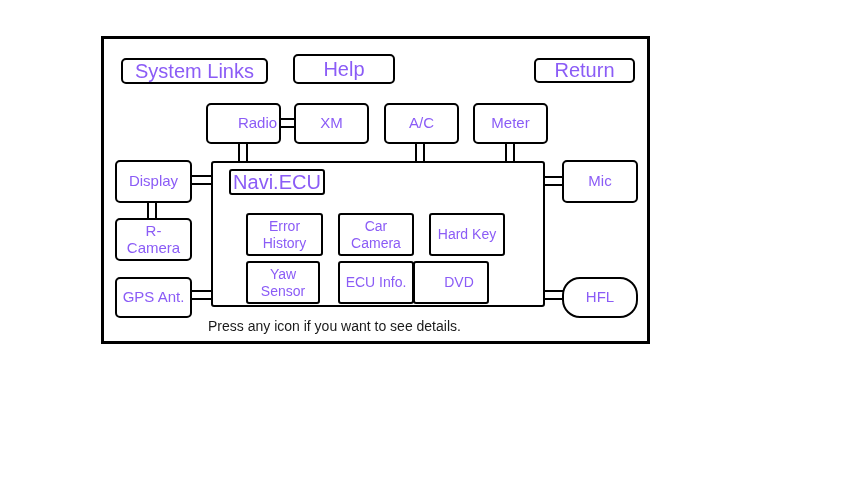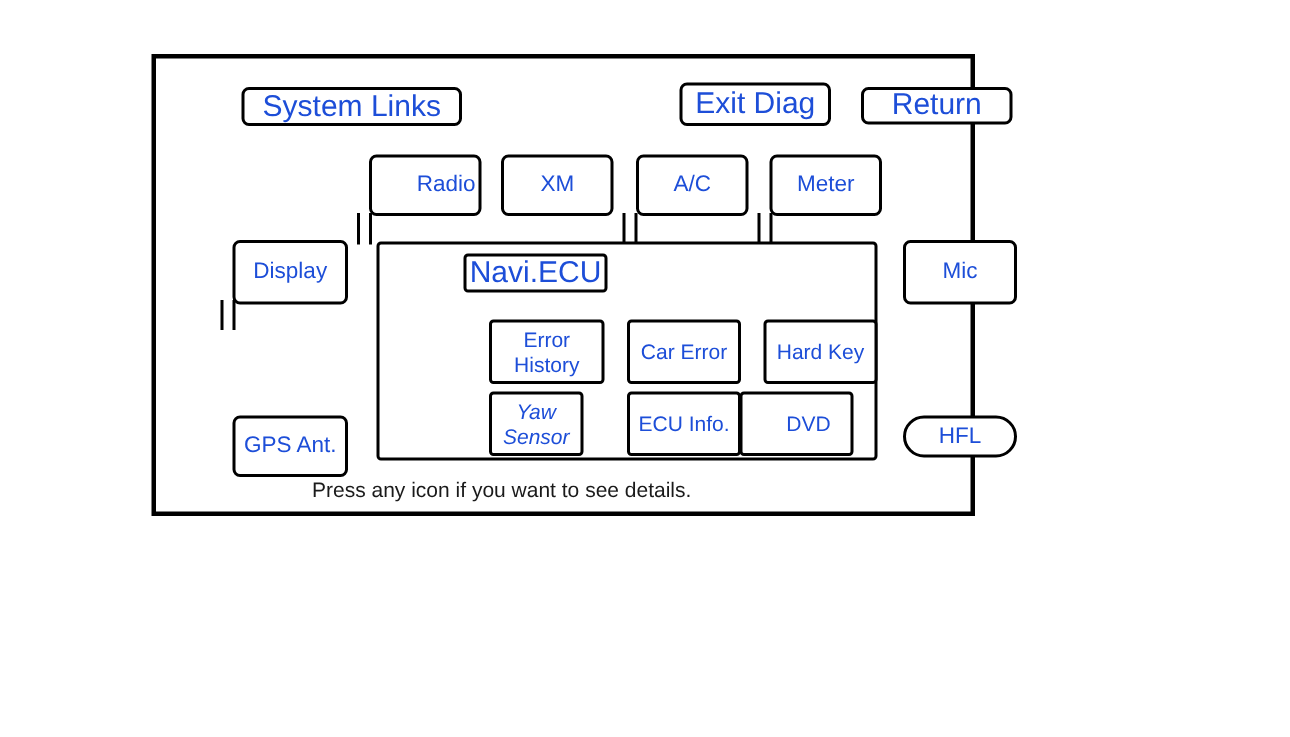--- a/index.html
+++ b/index.html
@@ -15,23 +15,22 @@
   .panel {
     position: absolute; left: 101px; top: 36px; width: 549px; height: 308px;
     border: 3px solid #000000; background: #ffffff;
   }
   .btn, .node, .ecu, .ecu-title, .ecu-item {
     position: absolute;
     background: #ffffff;
     border: 2px solid #000000;
     display: flex; align-items: center; justify-content: center;
     text-align: center;
-    color: #1d4ed8;
+    color: #8b5cf6;
     z-index: 2;
-    margin-left: 40px;
   }
   .btn { border-radius: 5px; font-size: 20px; }
   .node { border-radius: 5px; font-size: 15px; line-height: 1.1; }
   .ecu { border-radius: 3px; display: block; }
   .ecu-title { border-radius: 3px; font-size: 20px; }
   .ecu-item { border-radius: 3px; font-size: 14px; line-height: 1.2; white-space: pre-line; }
   .h-conn {
     position: absolute; z-index: 1;
     border-top: 2px solid #000000; border-bottom: 2px solid #000000;
     height: 10px;
@@ -46,51 +45,52 @@
     font-size: 14px; text-align: left; color: #1a1a1a; z-index: 2;
   }
 </style>
 </head>
 <body>
 
 <div class="page">
   <div class="panel">
 
     <div class="btn" style="left:17px; top:19px; width:147px; height:26px;">System Links</div>
-    <div class="btn" style="left:309px; top:16px; width:101px; height:29px;">Exit Diag</div>
+    <div class="btn" style="left:189px; top:15px; width:102px; height:30px;">Help</div>
     <div class="btn" style="left:430px; top:19px; width:101px; height:25px;">Return</div>
 
     <div class="h-conn" style="left:176px; top:79px; width:16px;"></div>
     <div class="v-conn" style="left:134px; top:103px; height:21px;"></div>
     <div class="v-conn" style="left:311px; top:103px; height:21px;"></div>
     <div class="v-conn" style="left:401px; top:103px; height:21px;"></div>
     <div class="h-conn" style="left:86px; top:136px; width:23px;"></div>
     <div class="v-conn" style="left:43px; top:161px; height:20px;"></div>
     <div class="h-conn" style="left:86px; top:251px; width:23px;"></div>
     <div class="h-conn" style="left:439px; top:137px; width:21px;"></div>
     <div class="h-conn" style="left:439px; top:251px; width:21px;"></div>
 
     <div class="node" style="left:102px; top:64px; width:75px; height:41px;padding-left:28px;">Radio</div>
     <div class="node" style="left:190px; top:64px; width:75px; height:41px;">XM</div>
     <div class="node" style="left:280px; top:64px; width:75px; height:41px;">A/C</div>
     <div class="node" style="left:11px; top:121px; width:77px; height:43px;">Display</div>
 
     <div class="node" style="left:369px; top:64px; width:75px; height:41px;">Meter</div>
+    <div class="node" style="left:11px; top:179px; width:77px; height:43px;">R- Camera</div>
     <div class="node" style="left:11px; top:238px; width:77px; height:41px;">GPS Ant.</div>
 
     <div class="node" style="left:458px; top:121px; width:76px; height:43px;">Mic</div>
-    <div class="node" style="left:458px; top:238px; width:76px; height:28px;border-radius:18px;">HFL</div>
+    <div class="node" style="left:458px; top:238px; width:76px; height:41px;border-radius:18px;">HFL</div>
 
     <div class="ecu" style="left:107px; top:122px; width:334px; height:146px;">
       <div class="ecu-title" style="left:16px; top:6px; width:96px; height:26px;">Navi.ECU</div>
       <div class="ecu-item" style="left:33px; top:50px; width:77px; height:43px;">Error
 History</div>
-      <div class="ecu-item" style="left:125px; top:50px; width:76px; height:43px;">Car Error</div>
+      <div class="ecu-item" style="left:125px; top:50px; width:76px; height:43px;">Car Camera</div>
       <div class="ecu-item" style="left:216px; top:50px; width:76px; height:43px;">Hard Key</div>
-      <div class="ecu-item" style="left:33px; top:98px; width:63px; height:43px;font-style:italic;">Yaw
+      <div class="ecu-item" style="left:33px; top:98px; width:74px; height:43px;">Yaw
 Sensor</div>
       <div class="ecu-item" style="left:125px; top:98px; width:76px; height:43px;">ECU Info.</div>
       <div class="ecu-item" style="left:200px; top:98px; width:76px; height:43px;padding-left:16px;">DVD</div>
     </div>
 
     <div class="footer">Press any icon if you want to see details.</div>
 
   </div>
 </div>
 

